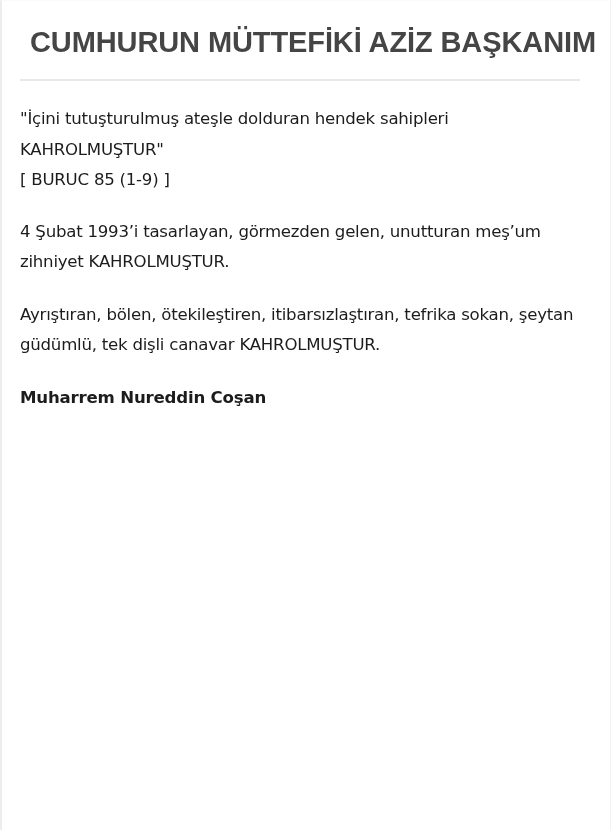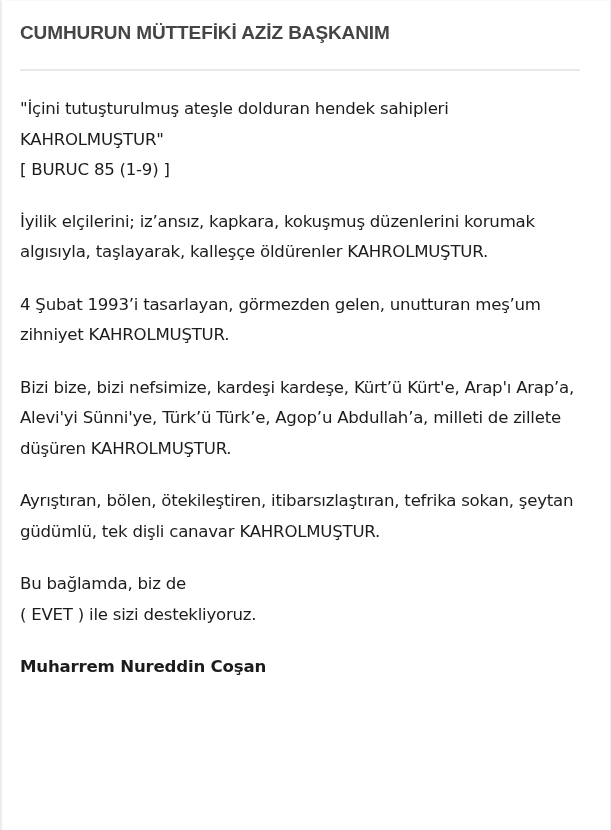--- a/index.html
+++ b/index.html
@@ -26,24 +26,24 @@
     border-top: 1px solid #fafafa;
     padding: 0;
   }
 
   .article-inner {
     box-sizing: border-box;
     padding: 16px 16px 0 17px;
   }
 
   .article-title {
-    margin: 0;
+    margin: 10px;
     padding: 0 0 0 1px;
     font-family: "Liberation Sans", "DejaVu Sans", sans-serif;
-    font-size: 19px;
+    font-size: 29px;
     line-height: 31px;
     font-weight: 700;
     letter-spacing: -0.1px;
     color: #454545;
     white-space: nowrap;
   }
 
   .title-divider {
     height: 0;
     margin: 21px 14px 0 1px;
@@ -83,23 +83,19 @@
 <div class="article-card">
   <div class="article-inner">
 
     <h1 class="article-title">CUMHURUN MÜTTEFİKİ AZİZ BAŞKANIM</h1>
 
     <hr class="title-divider">
 
     <div class="article-body">
       <p class="lead">"İçini tutuşturulmuş ateşle dolduran hendek sahipleri KAHROLMUŞTUR"
 [ BURUC  85 (1-9) ]</p>
-      <p>İyilik elçilerini; iz’ansız, kapkara, kokuşmuş düzenlerini korumak algısıyla, taşlayarak, kalleşçe öldürenler KAHROLMUŞTUR.</p>
       <p>4 Şubat 1993’i tasarlayan, görmezden gelen, unutturan meş’um zihniyet KAHROLMUŞTUR.</p>
-      <p>Bizi bize, bizi nefsimize, kardeşi kardeşe, Kürt’ü Kürt'e, Arap'ı Arap’a, Alevi'yi Sünni'ye, Türk’ü Türk’e, Agop’u Abdullah’a, milleti de zillete düşüren KAHROLMUŞTUR.</p>
       <p>Ayrıştıran, bölen, ötekileştiren, itibarsızlaştıran, tefrika sokan, şeytan güdümlü, tek dişli canavar KAHROLMUŞTUR.</p>
-      <p>Bu bağlamda, biz de
-( EVET ) ile sizi destekliyoruz.</p>
       <p class="signature">Muharrem Nureddin Coşan</p>
     </div>
 
   </div>
 </div>
 
 </body></html>

